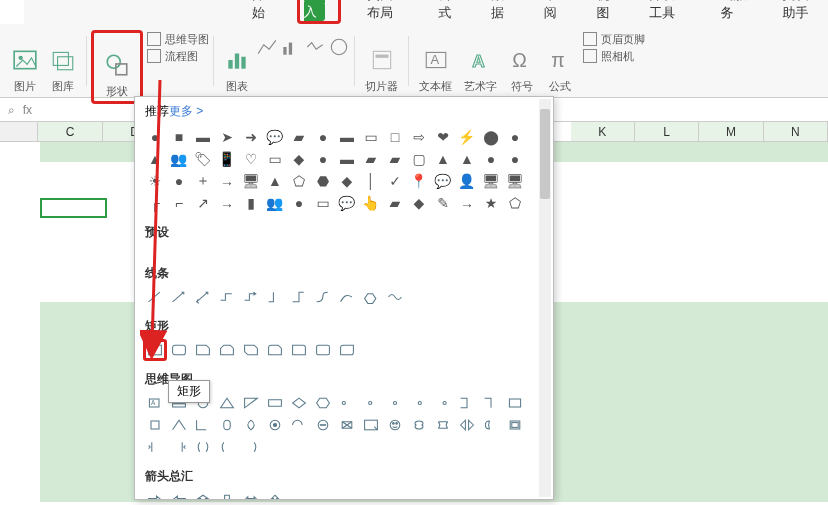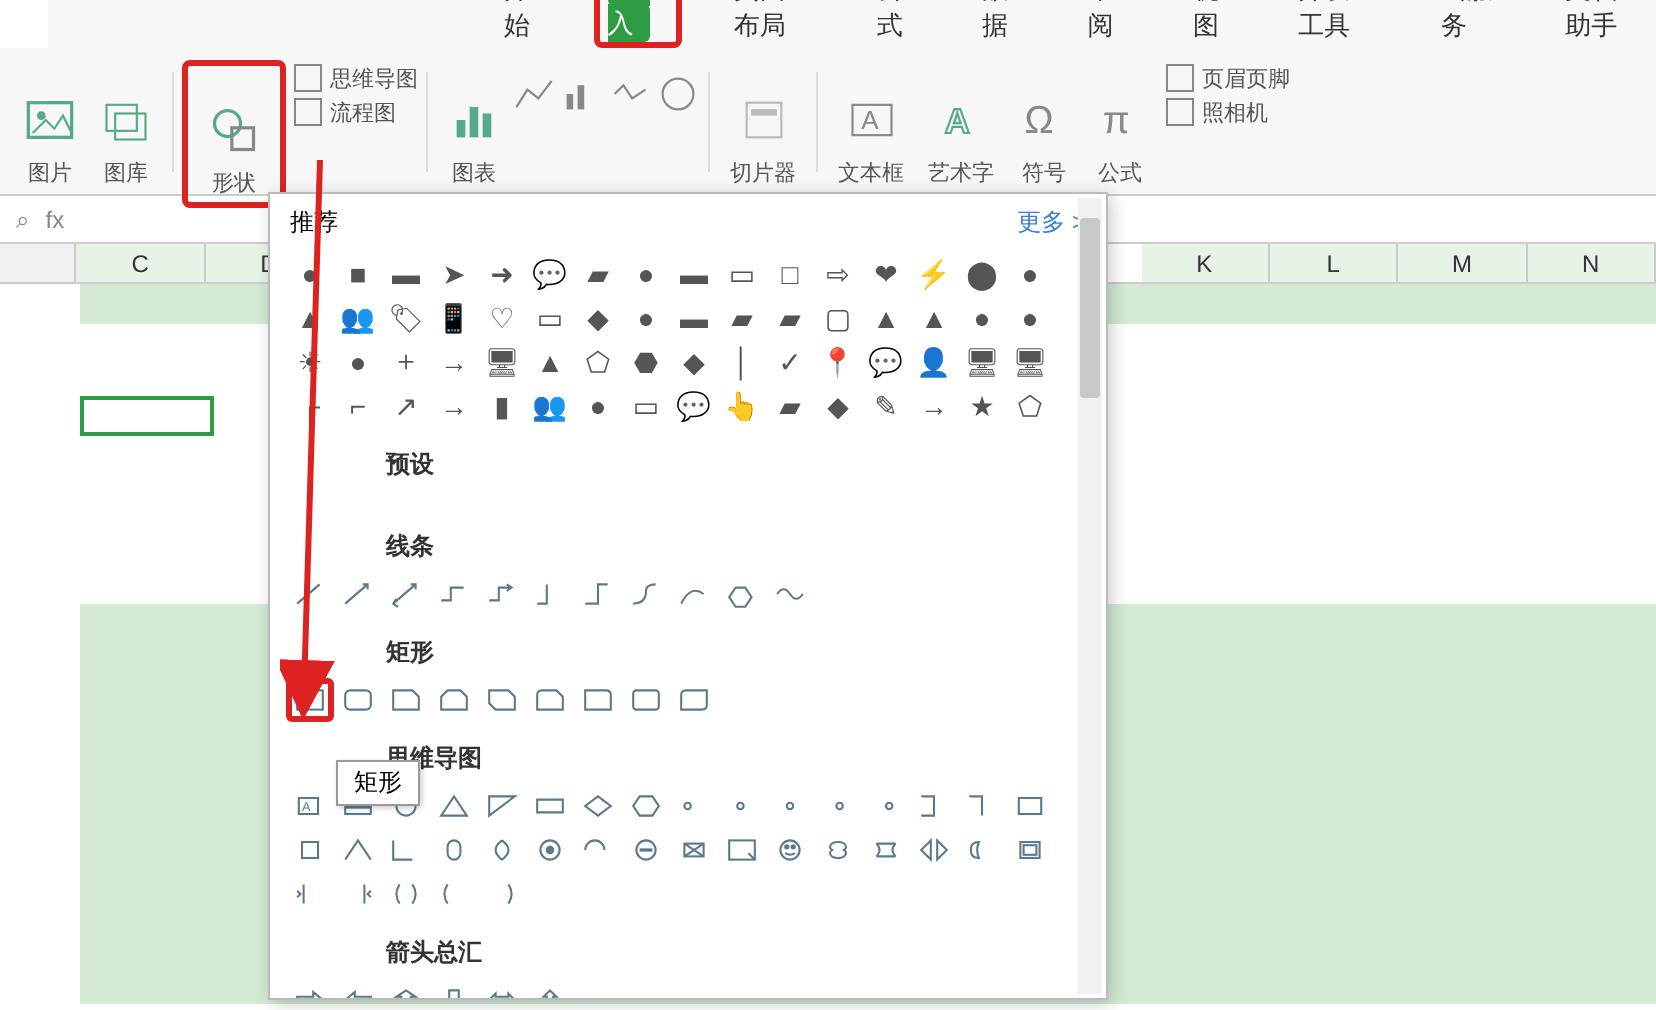--- a/index.html
+++ b/index.html
@@ -19,23 +19,23 @@
 .si { width:14px; height:14px; border:1px solid #888; }
 .fx-bar { display:flex; align-items:center; height:24px; border-bottom:1px solid #ccc; padding:0 8px; gap:8px; font-size:12px; color:#888;}
 .col-headers { display:flex; height:20px; border-bottom:1px solid #ccc; background:#e8f3e8;}
 .ch { width:67px; border-right:1px solid #ccc; text-align:center; font-size:12px; color:#333; line-height:20px;}
 .ch.first { width:40px; background:#f0f0f0;}
 .sheet { position:relative; height: 359px; }
 .cells { position:absolute; left:40px; top:0; right:0; bottom:0;}
 .gridbg { position:absolute; left:0; right:0; background:#d4ead4; }
 .sel { position:absolute; left:0px; top:56px; width:67px; height:20px; border:2px solid #2e9c42; background:#fff;}
 .dropdown { position:absolute; left:134px; top:96px; width:420px; height:404px; background:#fff; border:1px solid #bbb; box-shadow:2px 2px 8px rgba(0,0,0,.2); overflow:hidden;}
-.dd-head { display:flex; justify-content:space-between; padding:6px 10px 4px; font-size:12px;}
+.dd-head { display:flex; justify-content:flex-start; padding:6px 10px 4px; font-size:12px;}
 .more { color:#3b7dd8; }
-.dd-sec { font-size:12px; color:#333; padding:4px 10px 2px; font-weight:bold;margin-left:48px;}
+.dd-sec { font-size:12px; color:#333; padding:4px 10px 2px; font-weight:bold;}
 .shape-grid { display:flex; flex-wrap:wrap; gap:0px; padding:2px 8px 6px;}
 .sh { width:24px; height:22px; display:flex; align-items:center; justify-content:center; color:#666; font-size:14px;}
 .sh svg { width:16px; height:14px; }
 .lines .sh svg, .rects .sh svg, .basics .sh svg, .arrows .sh svg { stroke:#5a7a8a; fill:none; stroke-width:1.3;}
 .rec-grid .sh { color:#555; }
 .rect-hl { border:3px solid #d22; border-radius:3px; }
 .tooltip { position:absolute; left:168px; top:380px; background:#fff; border:1px solid #999; padding:2px 8px; font-size:12px; box-shadow:1px 1px 3px rgba(0,0,0,.2);}
 .scroll { position:absolute; right:2px; top:2px; width:12px; bottom:2px; background:#f0f0f0;}
 .thumb { position:absolute; left:1px; right:1px; top:10px; height:90px; background:#c8c8c8; border-radius:2px;}
 .arrow-annot { position:absolute; pointer-events:none; z-index: 50; }

